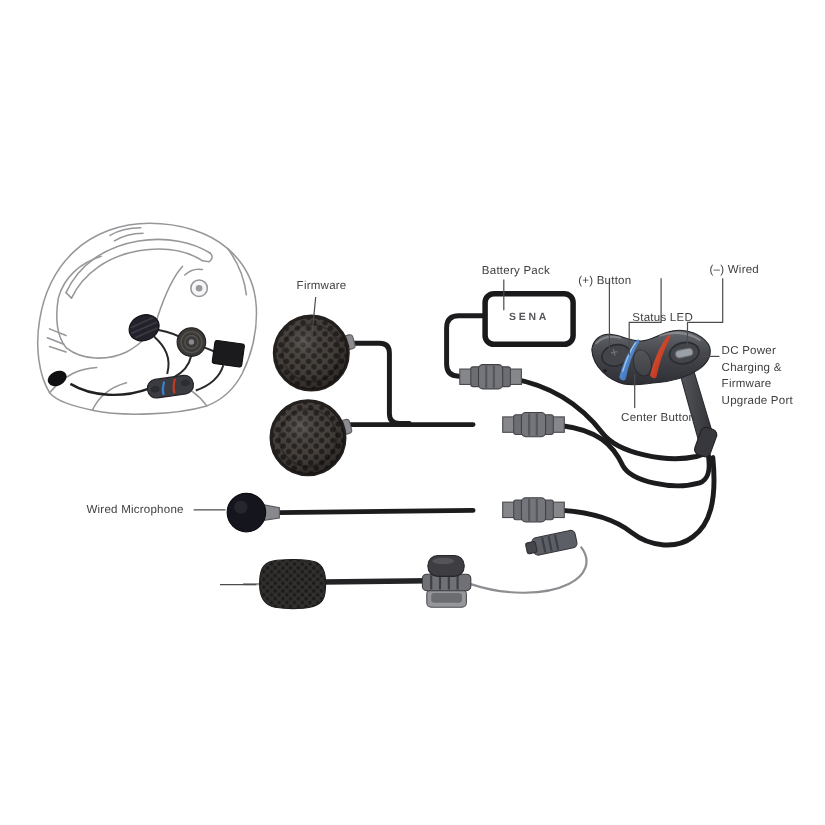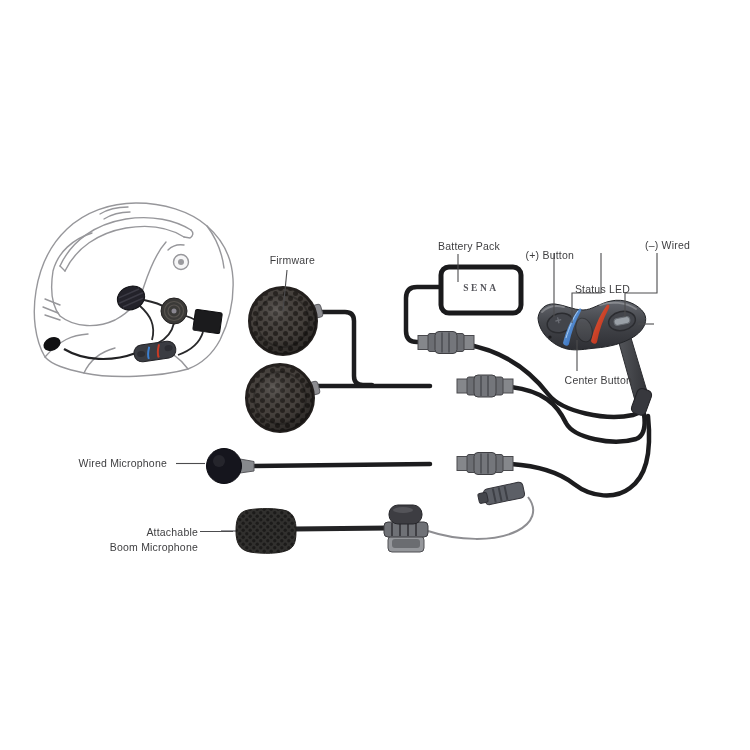--- a/index.html
+++ b/index.html
@@ -220,25 +220,27 @@
 <div class="label center" style="left:255px;top:254px;width:60px;">Firmware</div>
 
 <div class="label center" style="left:408px;top:240px;width:92px;">Battery Pack</div>
 
 <div class="label center" style="left:498px;top:249px;width:76px;">(+) Button</div>
 
 <div class="label center" style="left:566px;top:239px;width:64px;margin-top:44px;">Status LED</div>
 
 <div class="label center" style="left:628px;top:239px;width:62px;">(–) Wired</div>
 
+<div class="label dc-block" style="left:656px;top:312px;">
+  <span>DC Power</span>
+  <span>Charging &amp;</span>
+  <span>Firmware</span>
+  <span>Upgrade Port</span>
+</div>
 
 <div class="label center" style="left:544px;top:374px;width:88px;">Center Button</div>
 
 <div class="label right" style="left:54px;top:457px;width:113px;">Wired Microphone</div>
 
-<div class="label right two-line" style="left:80px;top:525px;width:118px;">
-  <span>Attachable</span>
-  <span>Boom Microphone</span>
+
+<div class="brand" style="left:447px;top:283px;width:68px;">SENA</div>
+
 </div>
 
-<div class="brand" style="left:447px;top:283px;width:68px;font-family:Liberation Serif, serif;">SENA</div>
-
-</div>
-
 </body></html>

